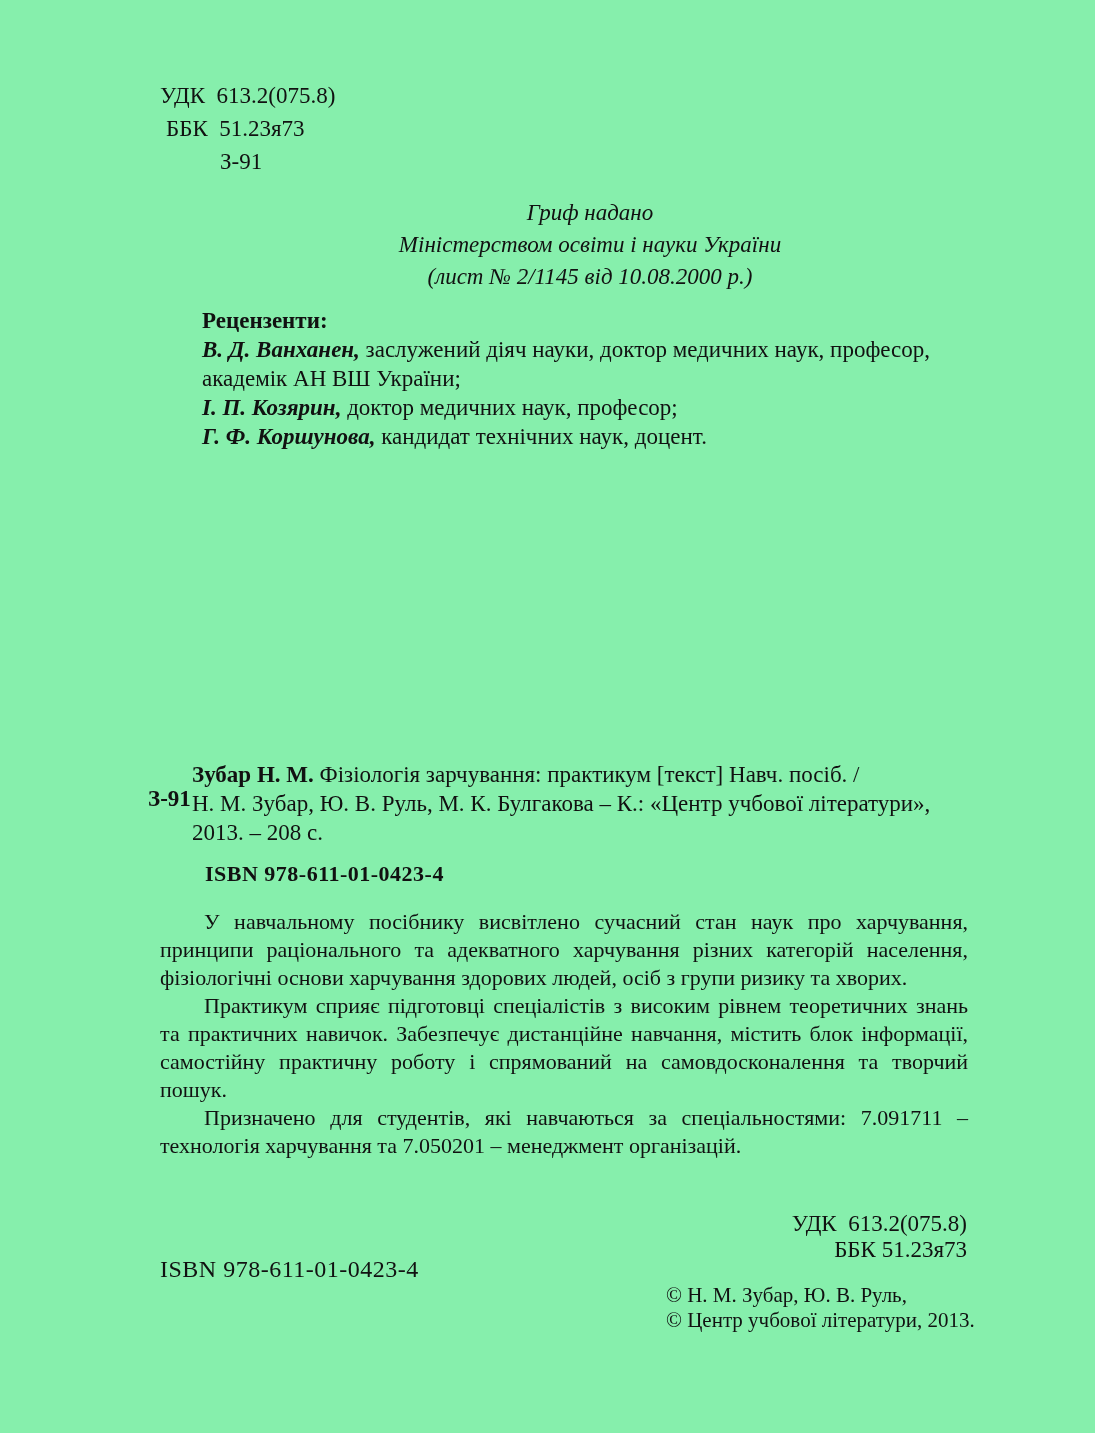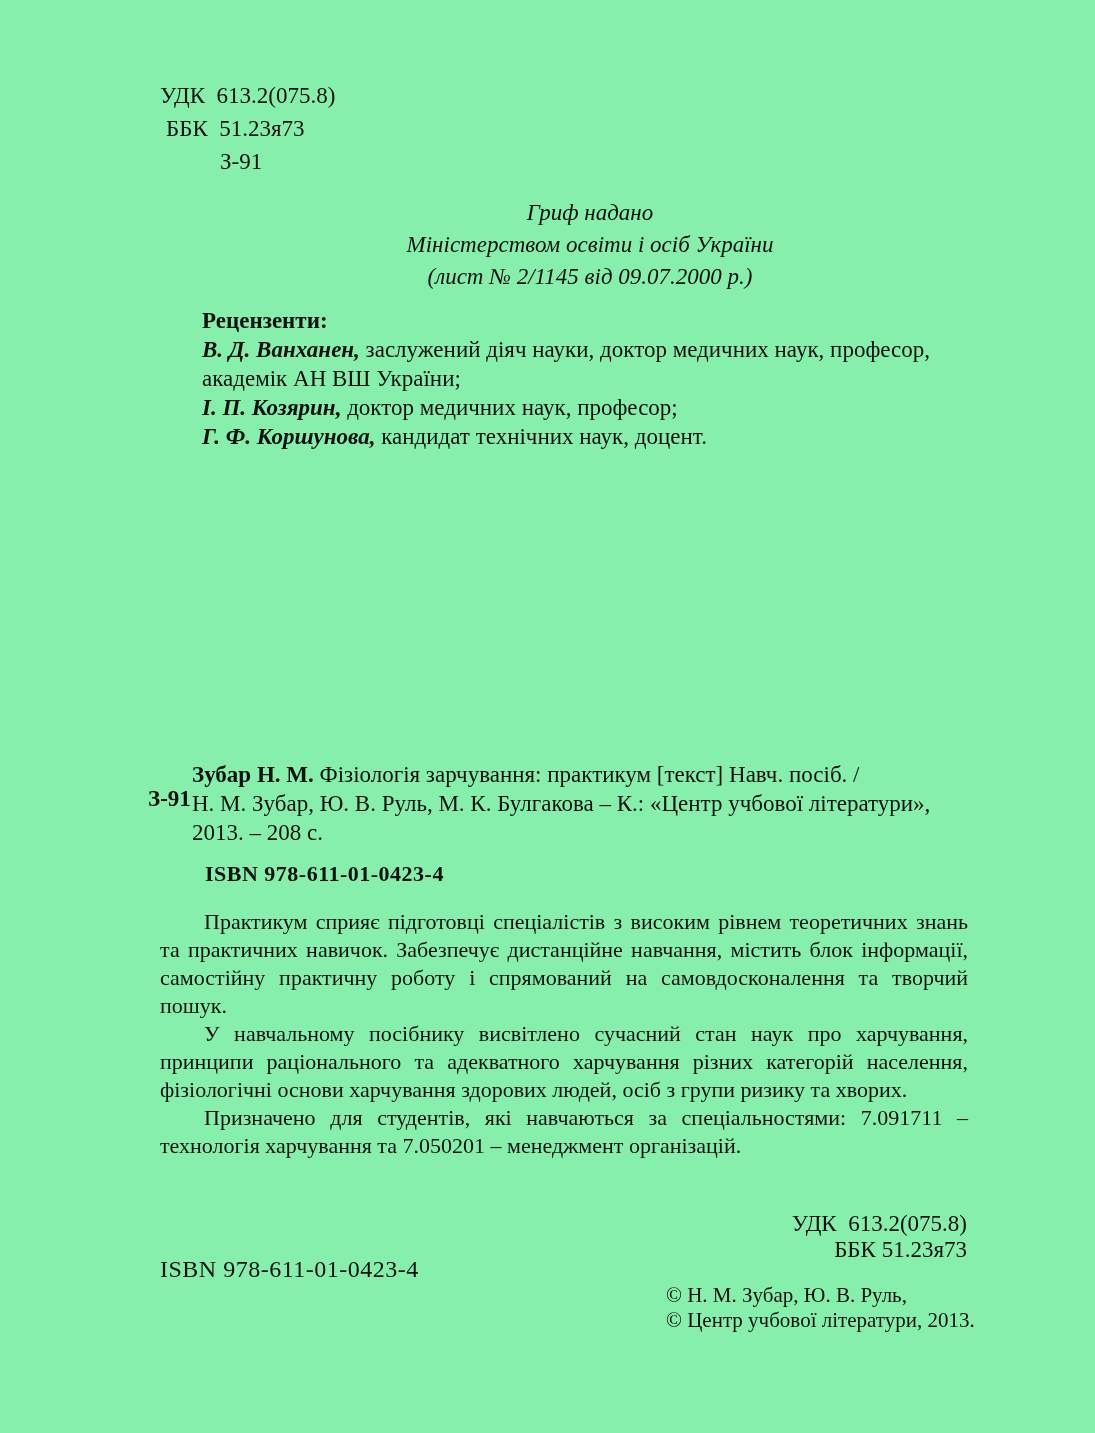--- a/index.html
+++ b/index.html
@@ -48,22 +48,22 @@
 <div class="page">
 
   <div class="abs top-codes">
     <div class="pre">УДК  613.2(075.8)</div>
     <div class="pre bbk">ББК  51.23я73</div>
     <div class="pre z91">З-91</div>
   </div>
 
   <div class="abs grif">
     <div>Гриф надано</div>
-    <div>Міністерством освіти і осіб України</div>
-    <div>(лист № 2/1145 від 09.07.2000 р.)</div>
+    <div>Міністерством освіти і науки України</div>
+    <div>(лист № 2/1145 від 10.08.2000 р.)</div>
   </div>
 
   <div class="abs reviewers">
     <div class="bold">Рецензенти:</div>
     <div class="nowrap"><span class="bi">В. Д. Ванханен,</span><span> заслужений діяч науки, доктор медичних наук, професор,</span></div>
     <div class="nowrap">академік АН ВШ України;</div>
     <div class="nowrap"><span class="bi">І. П. Козярин,</span><span> доктор медичних наук, професор;</span></div>
     <div class="nowrap"><span class="bi">Г. Ф. Коршунова,</span><span> кандидат технічних наук, доцент.</span></div>
   </div>
 
@@ -71,22 +71,22 @@
 
   <div class="abs citation">
     <div class="nowrap"><span class="bold">Зубар Н. М.</span><span> Фізіологія зарчування: практикум [текст] Навч. посіб. /</span></div>
     <div class="nowrap">Н. М. Зубар, Ю. В. Руль, М. К. Булгакова – К.: «Центр учбової літератури»,</div>
     <div class="nowrap">2013. – 208 с.</div>
   </div>
 
   <div class="abs isbn-top">ISBN 978-611-01-0423-4</div>
 
   <div class="abs annotation">
+    <p>У навчальному посібнику висвітлено сучасний стан наук про харчування, принципи раціонального та адекватного харчування різних категорій населення, фізіологічні основи харчування здорових людей, осіб з групи ризику та хворих.</p>
     <p>Практикум сприяє підготовці спеціалістів з високим рівнем теоретичних знань та практичних навичок. Забезпечує дистанційне навчання, містить блок інформації, самостійну практичну роботу і спрямований на самовдосконалення та творчий пошук.</p>
-    <p>У навчальному посібнику висвітлено сучасний стан наук про харчування, принципи раціонального та адекватного харчування різних категорій населення, фізіологічні основи харчування здорових людей, осіб з групи ризику та хворих.</p>
     <p>Призначено для студентів, які навчаються за спеціальностями: 7.091711 – технологія харчування та 7.050201 – менеджмент організацій.</p>
   </div>
 
   <div class="abs bottom-codes">
     <div class="pre">УДК  613.2(075.8)</div>
     <div class="pre">ББК 51.23я73</div>
   </div>
 
   <div class="abs isbn-bottom">ISBN 978-611-01-0423-4</div>
 

